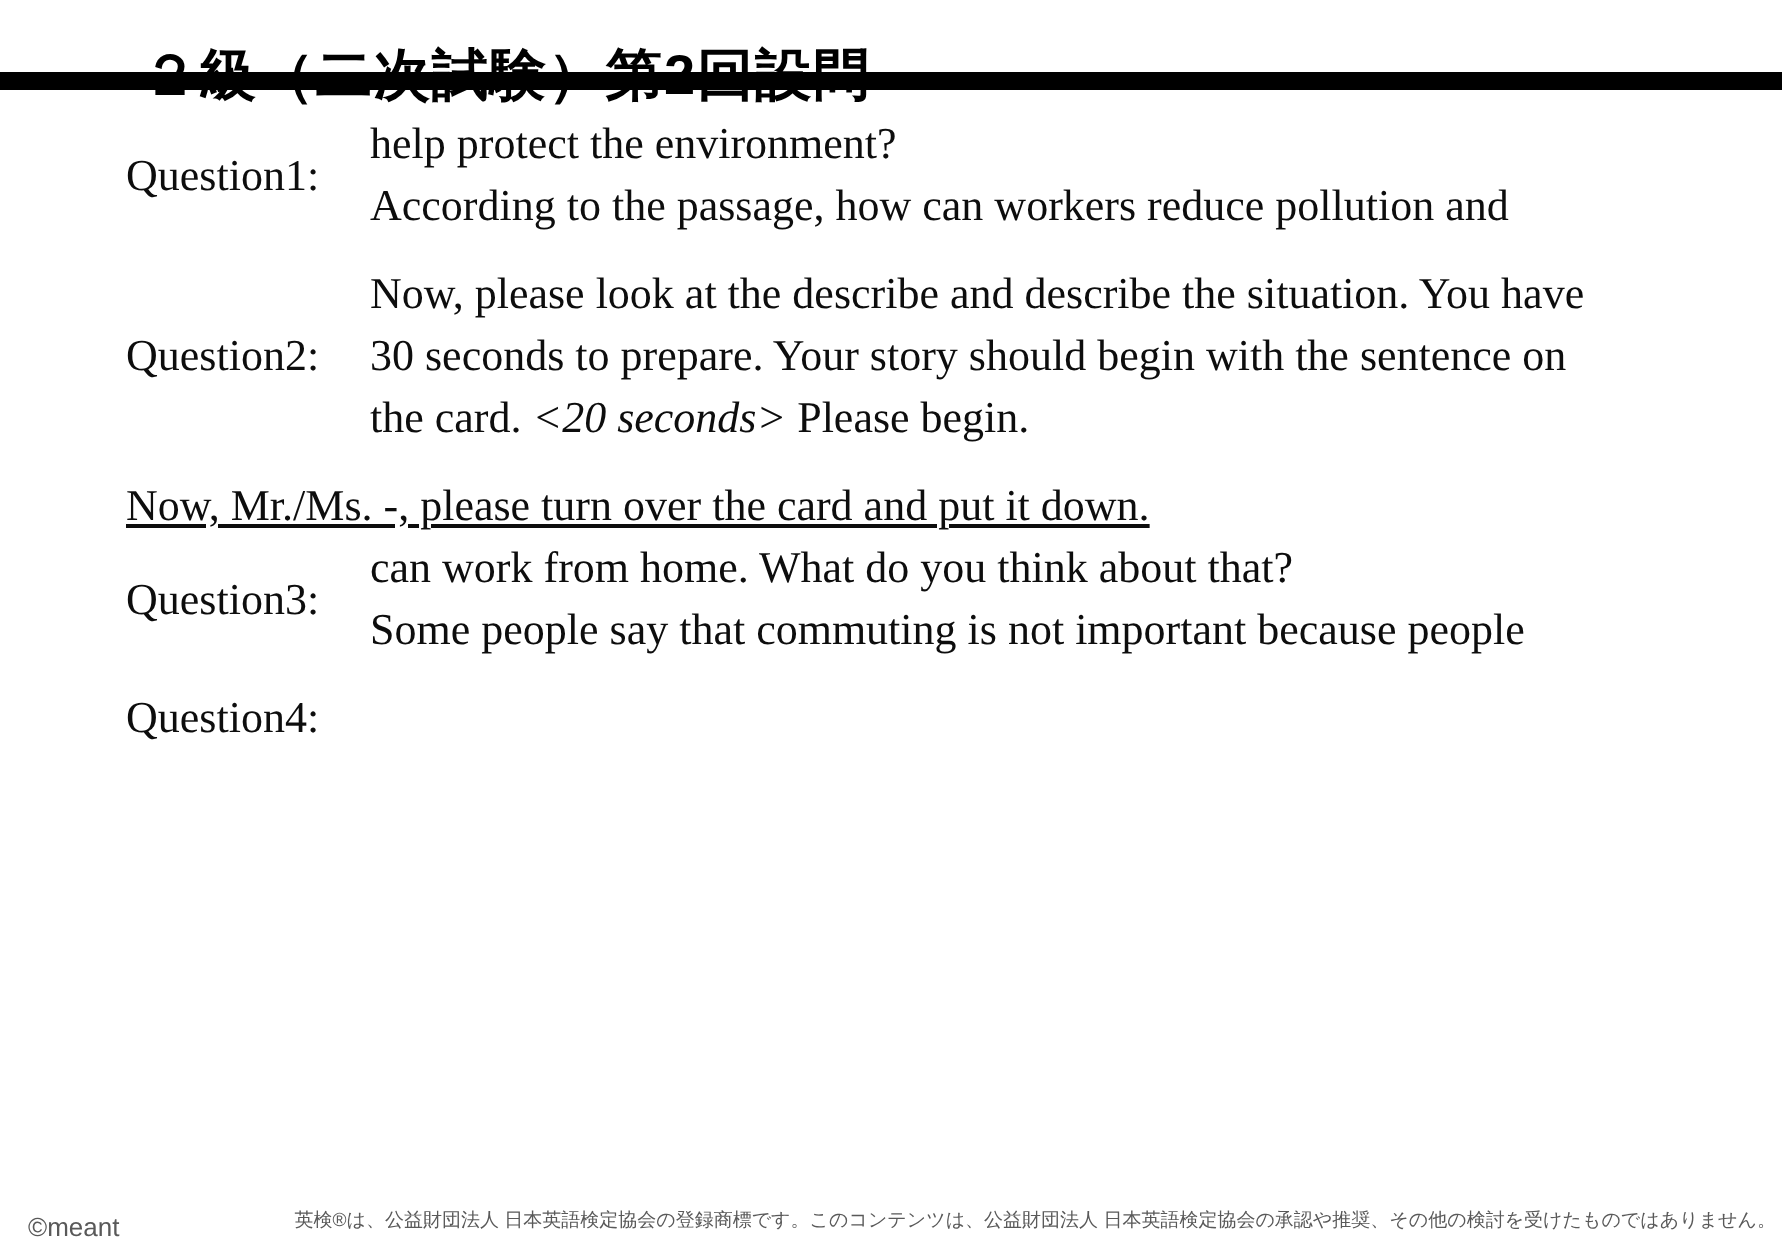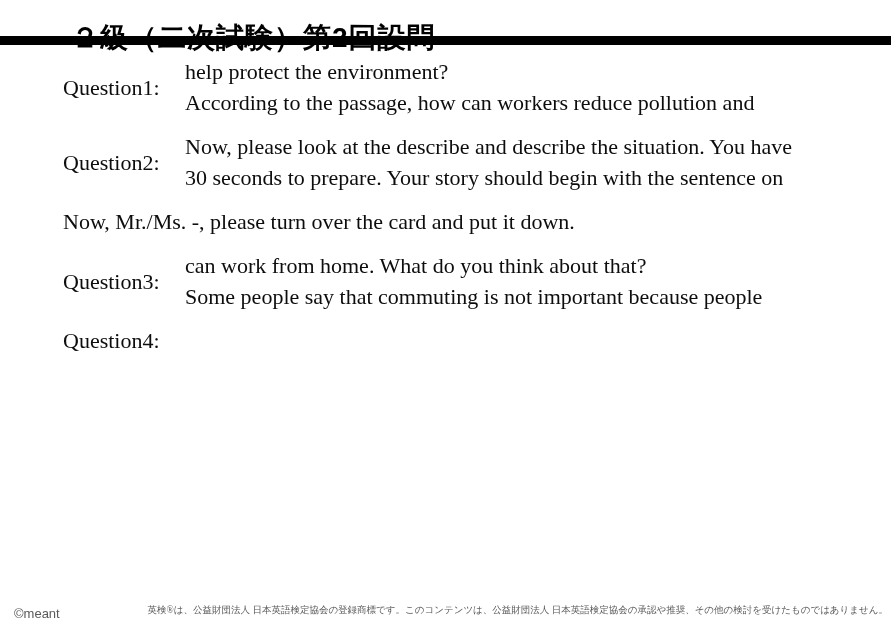--- a/index.html
+++ b/index.html
@@ -37,36 +37,36 @@
     top: 56px;
     width: 805px;
     font-size: 22px;
     line-height: 31px;
     color: #0d0d0d;
   }
   .qrow { display: flex; margin-bottom: 13px; align-items: center; }
   .qlabel { width: 122px; flex: none; white-space: nowrap; }
   .qbody { flex: none; }
   .qline { white-space: nowrap; }
-  .interlude { margin-bottom: 13px; white-space: nowrap; }
+  .interlude { white-space: nowrap; text-decoration: underline; }
   .em { font-style: italic; }
   .credit {
     position: absolute;
     left: 14px;
     bottom: 9px;
     font-family: "Liberation Sans", sans-serif;
     font-size: 13px;
     color: #595959;
     text-align: right;
   }
   .disclaimer {
     position: absolute;
     right: 3px;
     bottom: 13px;
-    font-family: Liberation Serif, serif;
+    font-family: Liberation Sans, sans-serif;
     font-size: 9.5px;
     color: #595959;
     white-space: nowrap;
   }
 </style>
 </head>
 <body>
 
 <div class="page">
 
@@ -81,20 +81,21 @@
         <div class="qline">help protect the environment?</div>
         <div class="qline">According to the passage, how can workers reduce pollution and</div>
       </div>
     </div>
 
     <div class="qrow">
       <div class="qlabel">Question2:</div>
       <div class="qbody">
         <div class="qline">Now, please look at the describe and describe the situation. You have</div>
         <div class="qline">30 seconds to prepare. Your story should begin with the sentence on</div>
+        <div class="qline"><span>the card. </span><span class="em">&lt;20 seconds&gt;</span><span> Please begin.</span></div>
       </div>
     </div>
 
     <div class="interlude">Now, Mr./Ms. -, please turn over the card and put it down.</div>
 
     <div class="qrow">
       <div class="qlabel">Question3:</div>
       <div class="qbody">
         <div class="qline">can work from home. What do you think about that?</div>
         <div class="qline">Some people say that commuting is not important because people</div>

